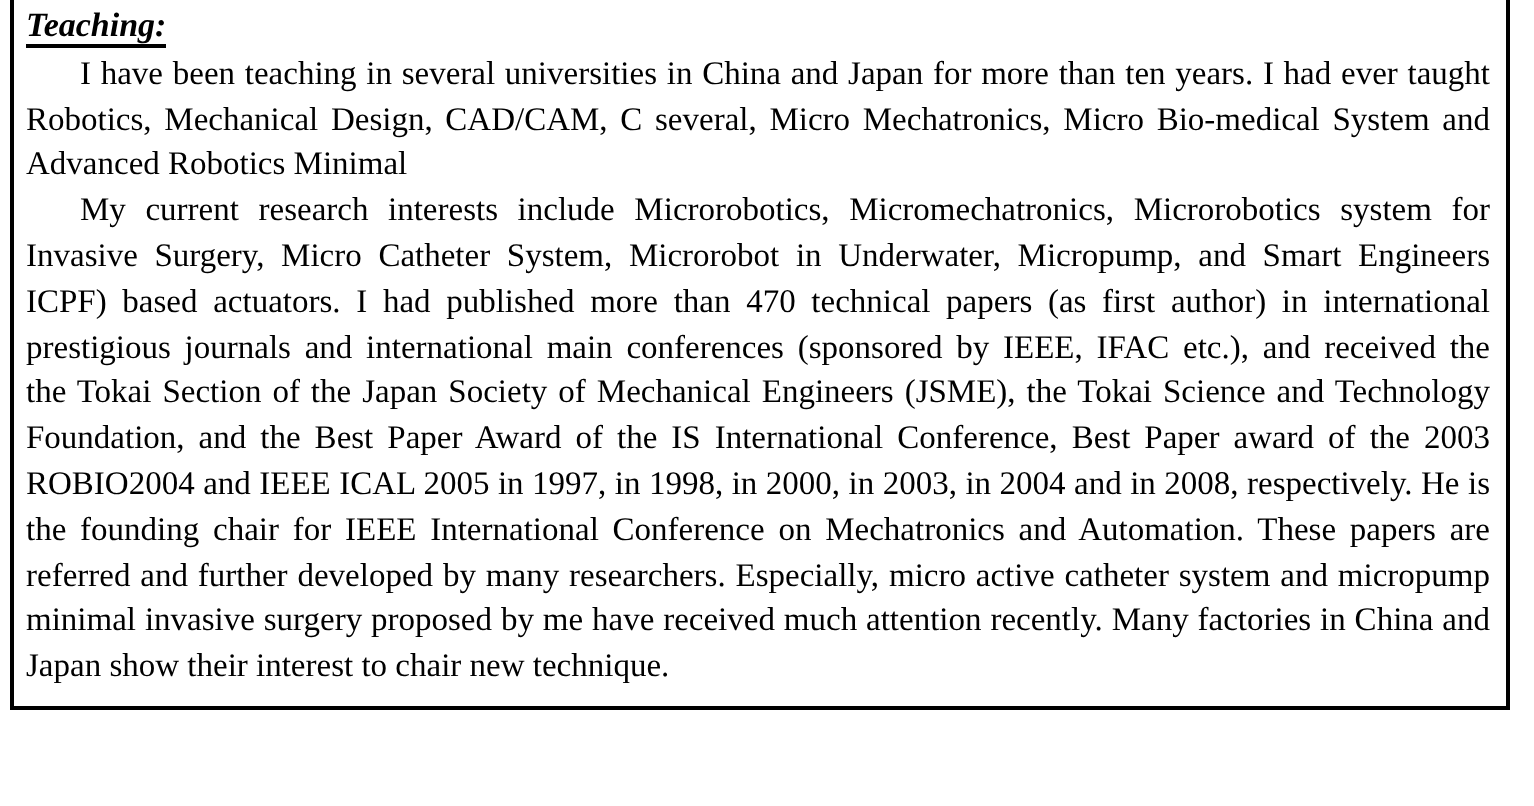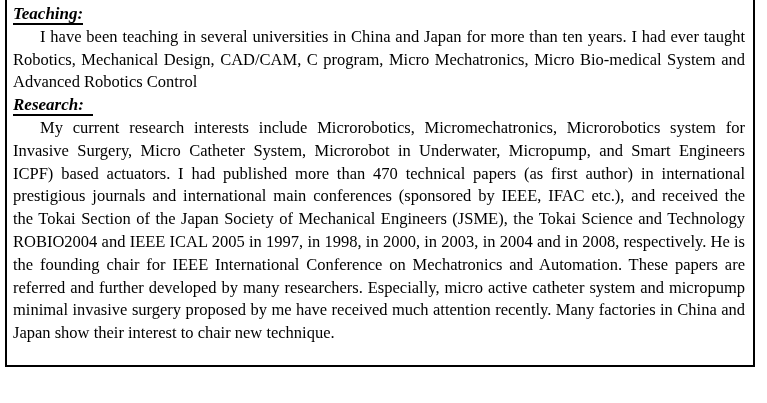--- a/index.html
+++ b/index.html
@@ -16,21 +16,21 @@
     overflow: hidden;
   }
   .frame {
     position: absolute;
     left: 5px;
     top: 0;
     width: 750px;
     box-sizing: border-box;
     border: 2px solid #000000;
     border-top: none;
-    padding: 3px 8px 20px 6px;
+    padding: 3px 8px 8px 6px;
     background: #ffffff;
   }
   .line {
     font-size: 16.5px;
     line-height: 22.8px;
     height: 22.8px;
     white-space: normal;
     overflow: hidden;
   }
   .just {
@@ -58,30 +58,28 @@
 </style>
 </head>
 <body>
 
 <div class="frame">
 
   <div class="heading-line">
     <span class="heading">Teaching:</span>
   </div>
   <div class="line just first">I have been teaching in several universities in China and Japan for more than ten years. I had ever taught</div>
-  <div class="line just">Robotics, Mechanical Design, CAD/CAM, C program, Micro Mechatronics, Micro Bio-medical System and</div>
-  <div class="line">Advanced Robotics Control</div>
+  <div class="line just">Robotics, Mechanical Design, CAD/CAM, C several, Micro Mechatronics, Micro Bio-medical System and</div>
+  <div class="line">Advanced Robotics Minimal</div>
 
-  <div class="heading-line">
-    <span class="heading wide">Research:</span>
-  </div>
   <div class="line just first">My current research interests include Microrobotics, Micromechatronics, Microrobotics system for Minimal</div>
   <div class="line just">Invasive Surgery, Micro Catheter System, Microrobot in Underwater, Micropump, and Smart Engineers (SMA,</div>
   <div class="line just">ICPF) based actuators.  I had published more than 470 technical papers (as first author) in international</div>
   <div class="line just">prestigious journals and international main conferences (sponsored by IEEE, IFAC etc.), and received the from</div>
   <div class="line just">the Tokai Section of the Japan Society of Mechanical Engineers (JSME), the Tokai Science and Technology</div>
+  <div class="line just">Foundation, and the Best Paper Award of the IS International Conference, Best Paper award of the 2003</div>
   <div class="line just">ROBIO2004 and IEEE ICAL 2005 in 1997, in 1998, in 2000, in 2003, in 2004 and in 2008, respectively. He is</div>
   <div class="line just">the founding chair for IEEE International Conference on Mechatronics and Automation. These papers are widely</div>
   <div class="line just">referred and further developed by many researchers. Especially, micro active catheter system and micropump for</div>
   <div class="line just">minimal invasive surgery proposed by me have received much attention recently. Many factories in China and in</div>
   <div class="line">Japan show their interest to chair new technique.</div>
 
 </div>
 
 </body></html>

